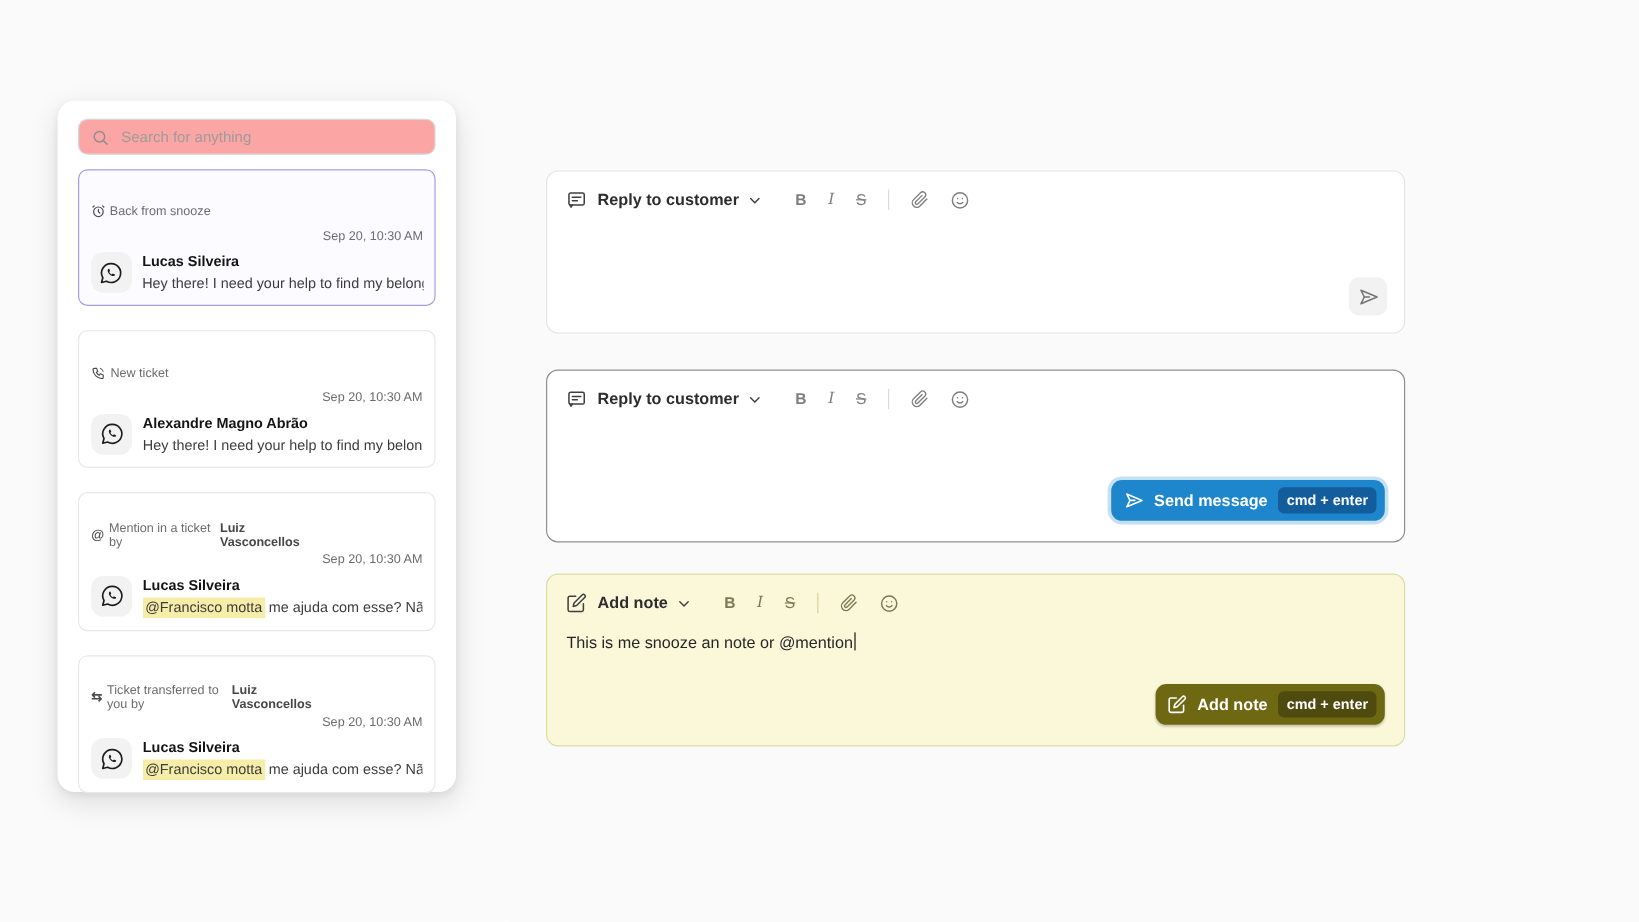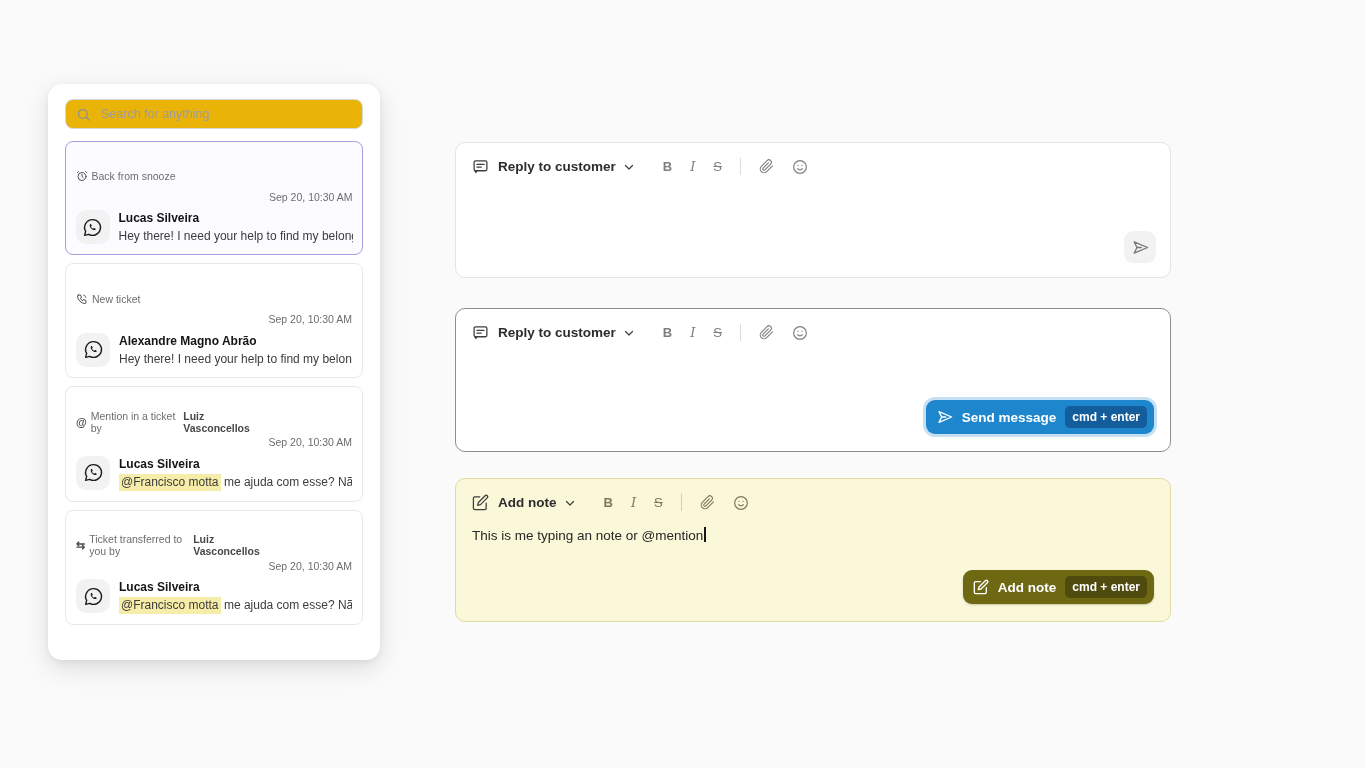--- a/index.html
+++ b/index.html
@@ -6,25 +6,25 @@
   body{font-family:"Liberation Sans",sans-serif;}
   .stage{position:relative;width:1366px;height:768px;background:#fafafa;overflow:hidden;}
 
   
   .sidebar{position:absolute;left:48px;top:84px;width:332px;height:576px;background:#fff;
     border-radius:14px;box-shadow:0 8px 24px rgba(0,0,0,.12),0 2px 6px rgba(0,0,0,.06);box-sizing:border-box;}
   .sb-header{height:47px;display:flex;align-items:center;gap:8px;padding:0 17px;border-bottom:1px solid #ececec;}
   .sb-title{font-size:13px;font-weight:700;color:#1b1b1b;}
   .sb-info{margin-left:auto;color:#3d3d3d;display:flex;}
   .sb-search{margin:15px 17px 12px;height:30px;border:1px solid #d7d7d7;border-radius:8px;
-    display:flex;align-items:center;gap:8px;padding:0 10px;box-sizing:border-box;color:#8f8f8f;background:#eab308;}
+    display:flex;align-items:center;gap:8px;padding:0 10px;box-sizing:border-box;color:#8f8f8f;background:#fca5a5;}
   .sb-search input{border:none;outline:none;background:transparent;width:100%;font-size:12.5px;color:#333;
     font-family:"Liberation Sans",sans-serif;}
   .sb-search input::placeholder{color:#9c9c9c;}
-  .sb-list{margin:0 17px;display:flex;flex-direction:column;gap:8px;}
+  .sb-list{margin:0 17px;display:flex;flex-direction:column;gap:20px;}
   .conv-item{border:1px solid #e8e8e8;border-radius:8px;padding:8px 10px 10px;background:#fff;box-sizing:border-box;}
   .conv-item.selected{border:1.5px solid #a99de2;background:#fcfbff;padding:7.5px 9.5px 9.5px;}
   .meta-row{display:flex;align-items:center;gap:4px;font-size:10.5px;color:#6d6d6d;line-height:1.2;}
   .meta-icon{display:flex;color:#4d4d4d;flex:0 0 auto;}
   .meta-glyph{font-size:11px;color:#4d4d4d;font-weight:600;line-height:1;}
   .meta-bold{font-weight:700;color:#474747;}
   .meta-bold:empty{display:none;}
   .meta-time{margin-left:auto;color:#6d6d6d;white-space:nowrap;margin-top:41px;}
   .body-row{margin-top:7px;display:flex;gap:9px;align-items:flex-start;}
   .avatar{width:34px;height:34px;border-radius:10px;background:#f2f2f2;display:flex;align-items:center;
@@ -311,21 +311,21 @@
           <svg width="16" height="16" viewBox="0 0 24 24" fill="none" stroke="currentColor" stroke-width="1.8" stroke-linecap="round" stroke-linejoin="round">
               <circle cx="12" cy="12" r="9.5"></circle>
               <path d="M8.5 14.5s1.3 1.8 3.5 1.8 3.5-1.8 3.5-1.8"></path>
               <line x1="9" y1="9.5" x2="9" y2="9.6"></line>
               <line x1="15" y1="9.5" x2="15" y2="9.6"></line>
             </svg>
         </span>
       </div>
     </div>
     <div class="comp-body">
-      <span>This is me typing an note or @mention</span><span class="caret"></span>
+      <span>This is me snooze an note or @mention</span><span class="caret"></span>
     </div>
     <button class="note-btn">
       <span class="btn-ic">
         <svg width="16" height="16" viewBox="0 0 24 24" fill="none" stroke="currentColor" stroke-width="2" stroke-linecap="round" stroke-linejoin="round">
             <path d="M11 4H4a2 2 0 0 0-2 2v14a2 2 0 0 0 2 2h14a2 2 0 0 0 2-2v-7"></path>
             <path d="M18.5 2.5a2.12 2.12 0 0 1 3 3L12 15l-4 1 1-4 9.5-9.5z"></path>
           </svg>
       </span>
       <span>Add note</span>
       <span class="btn-chip">cmd + enter</span>

